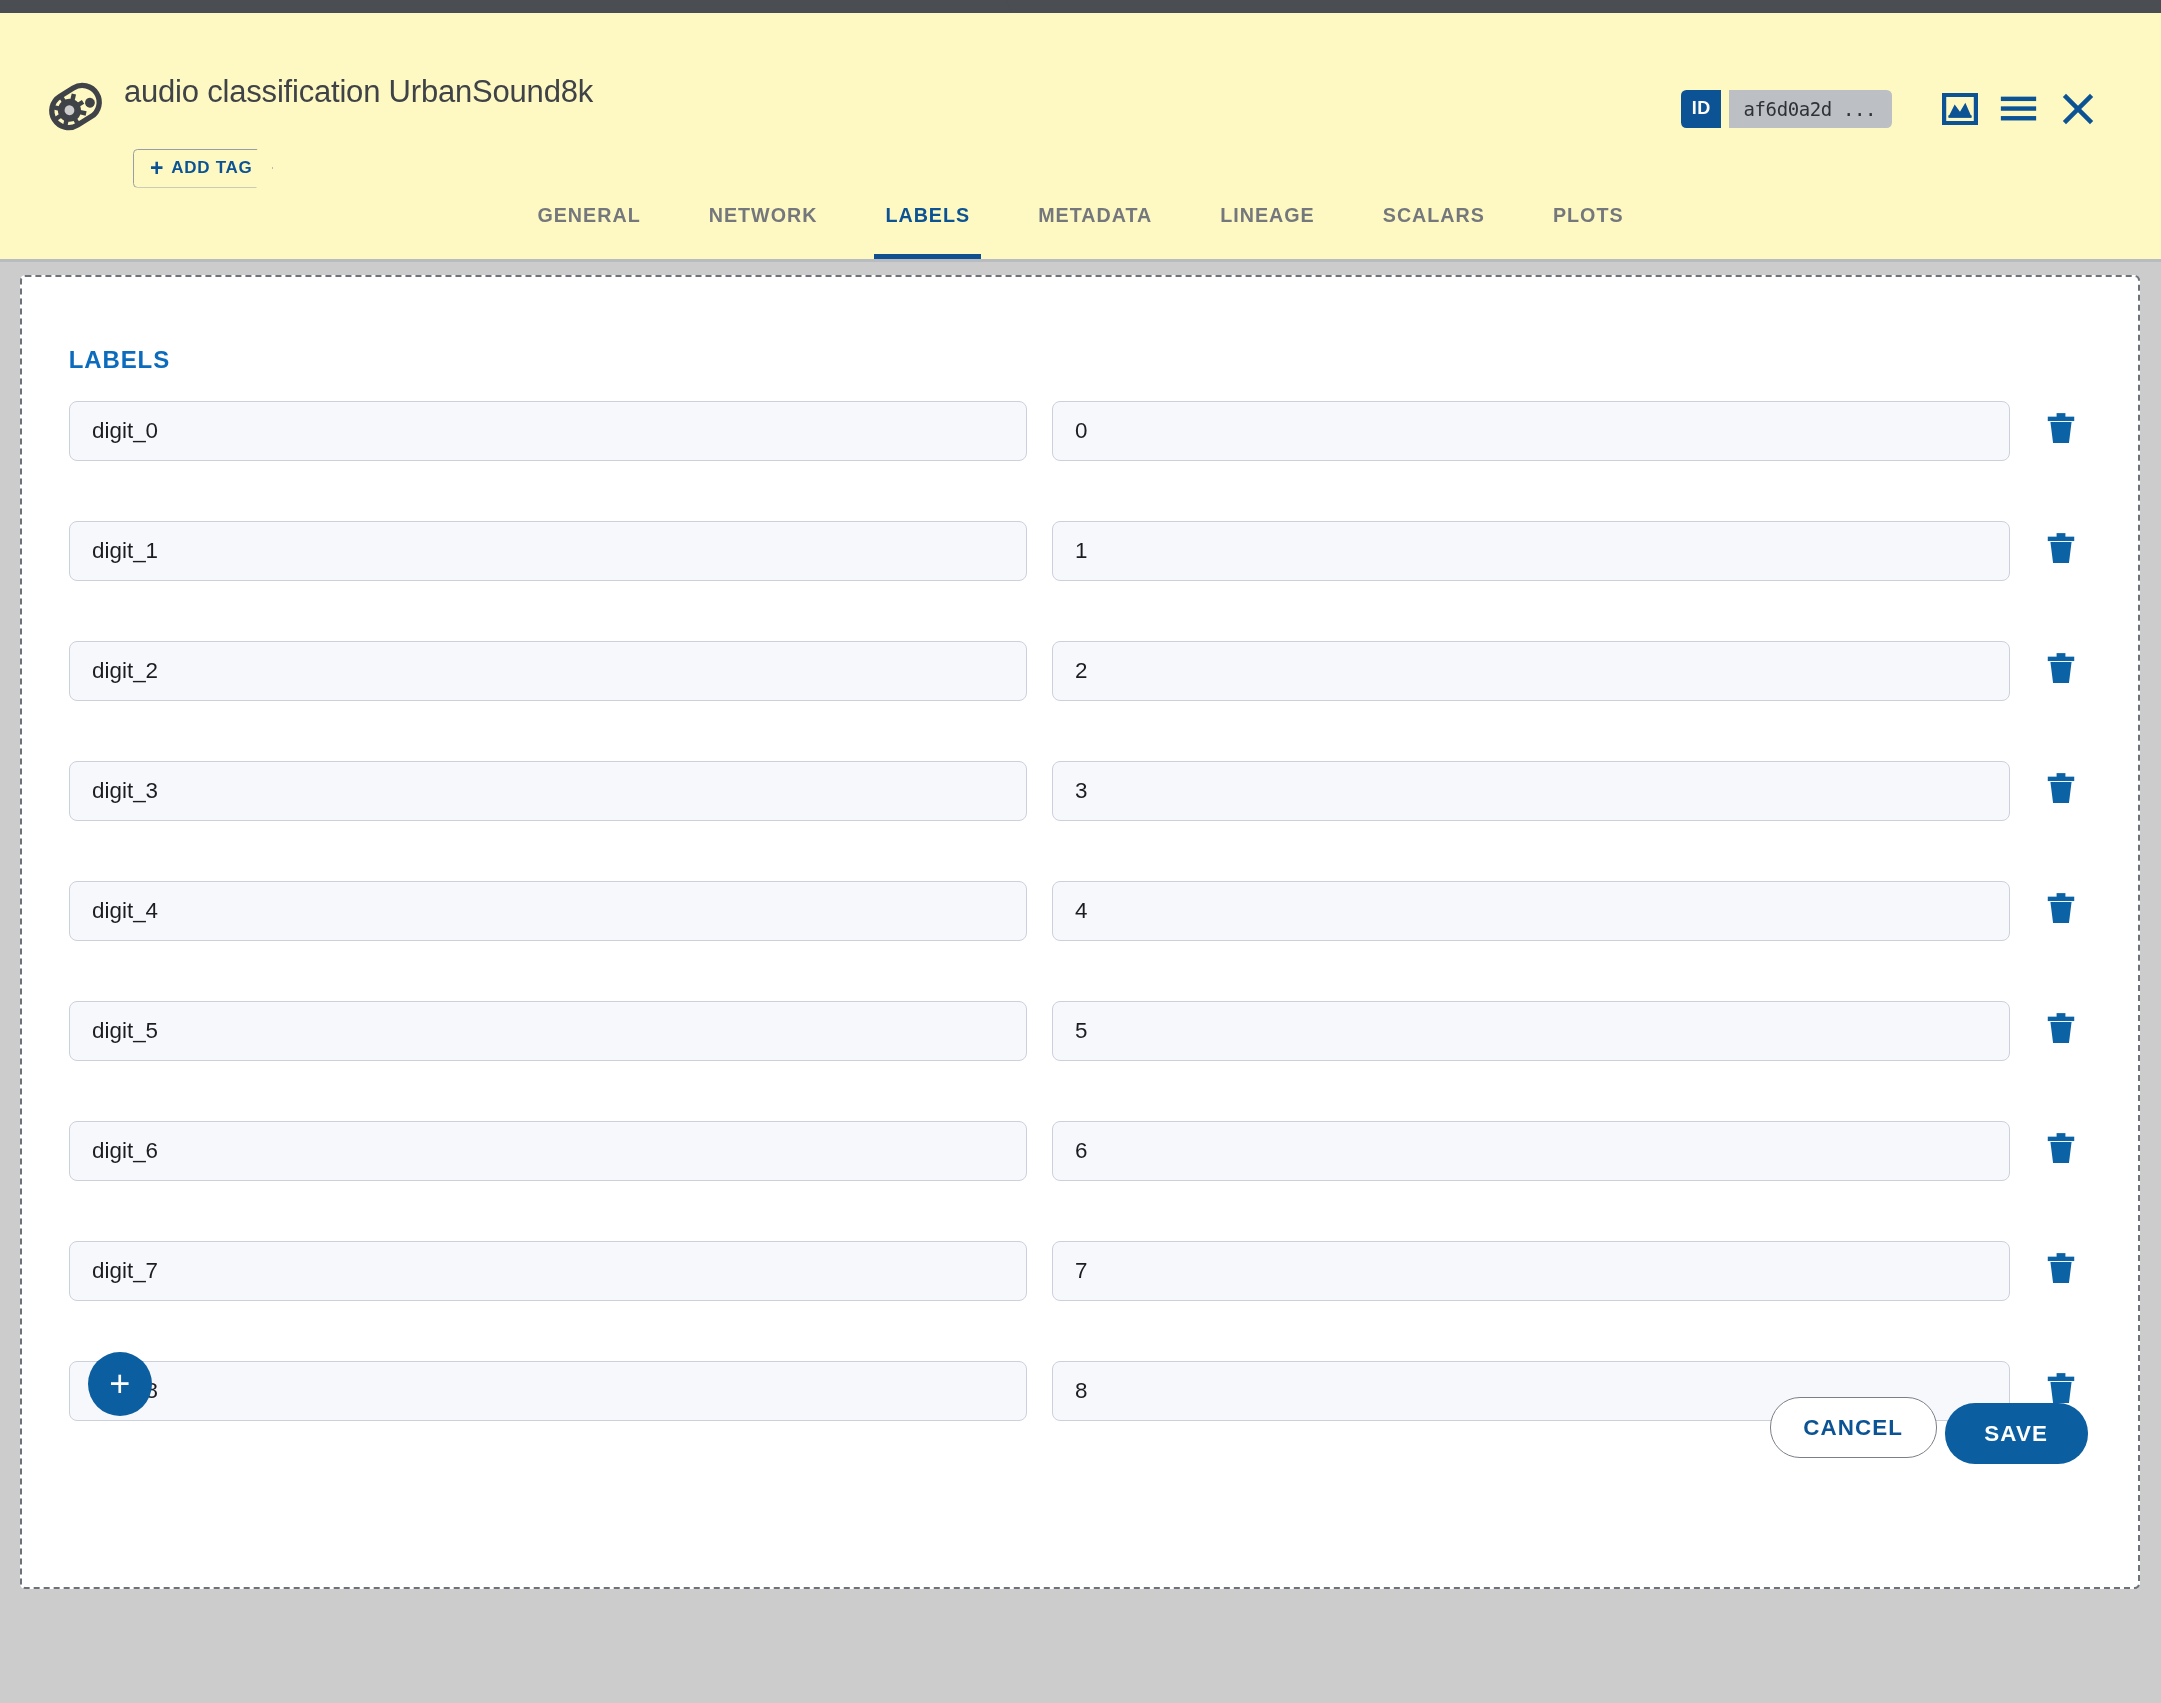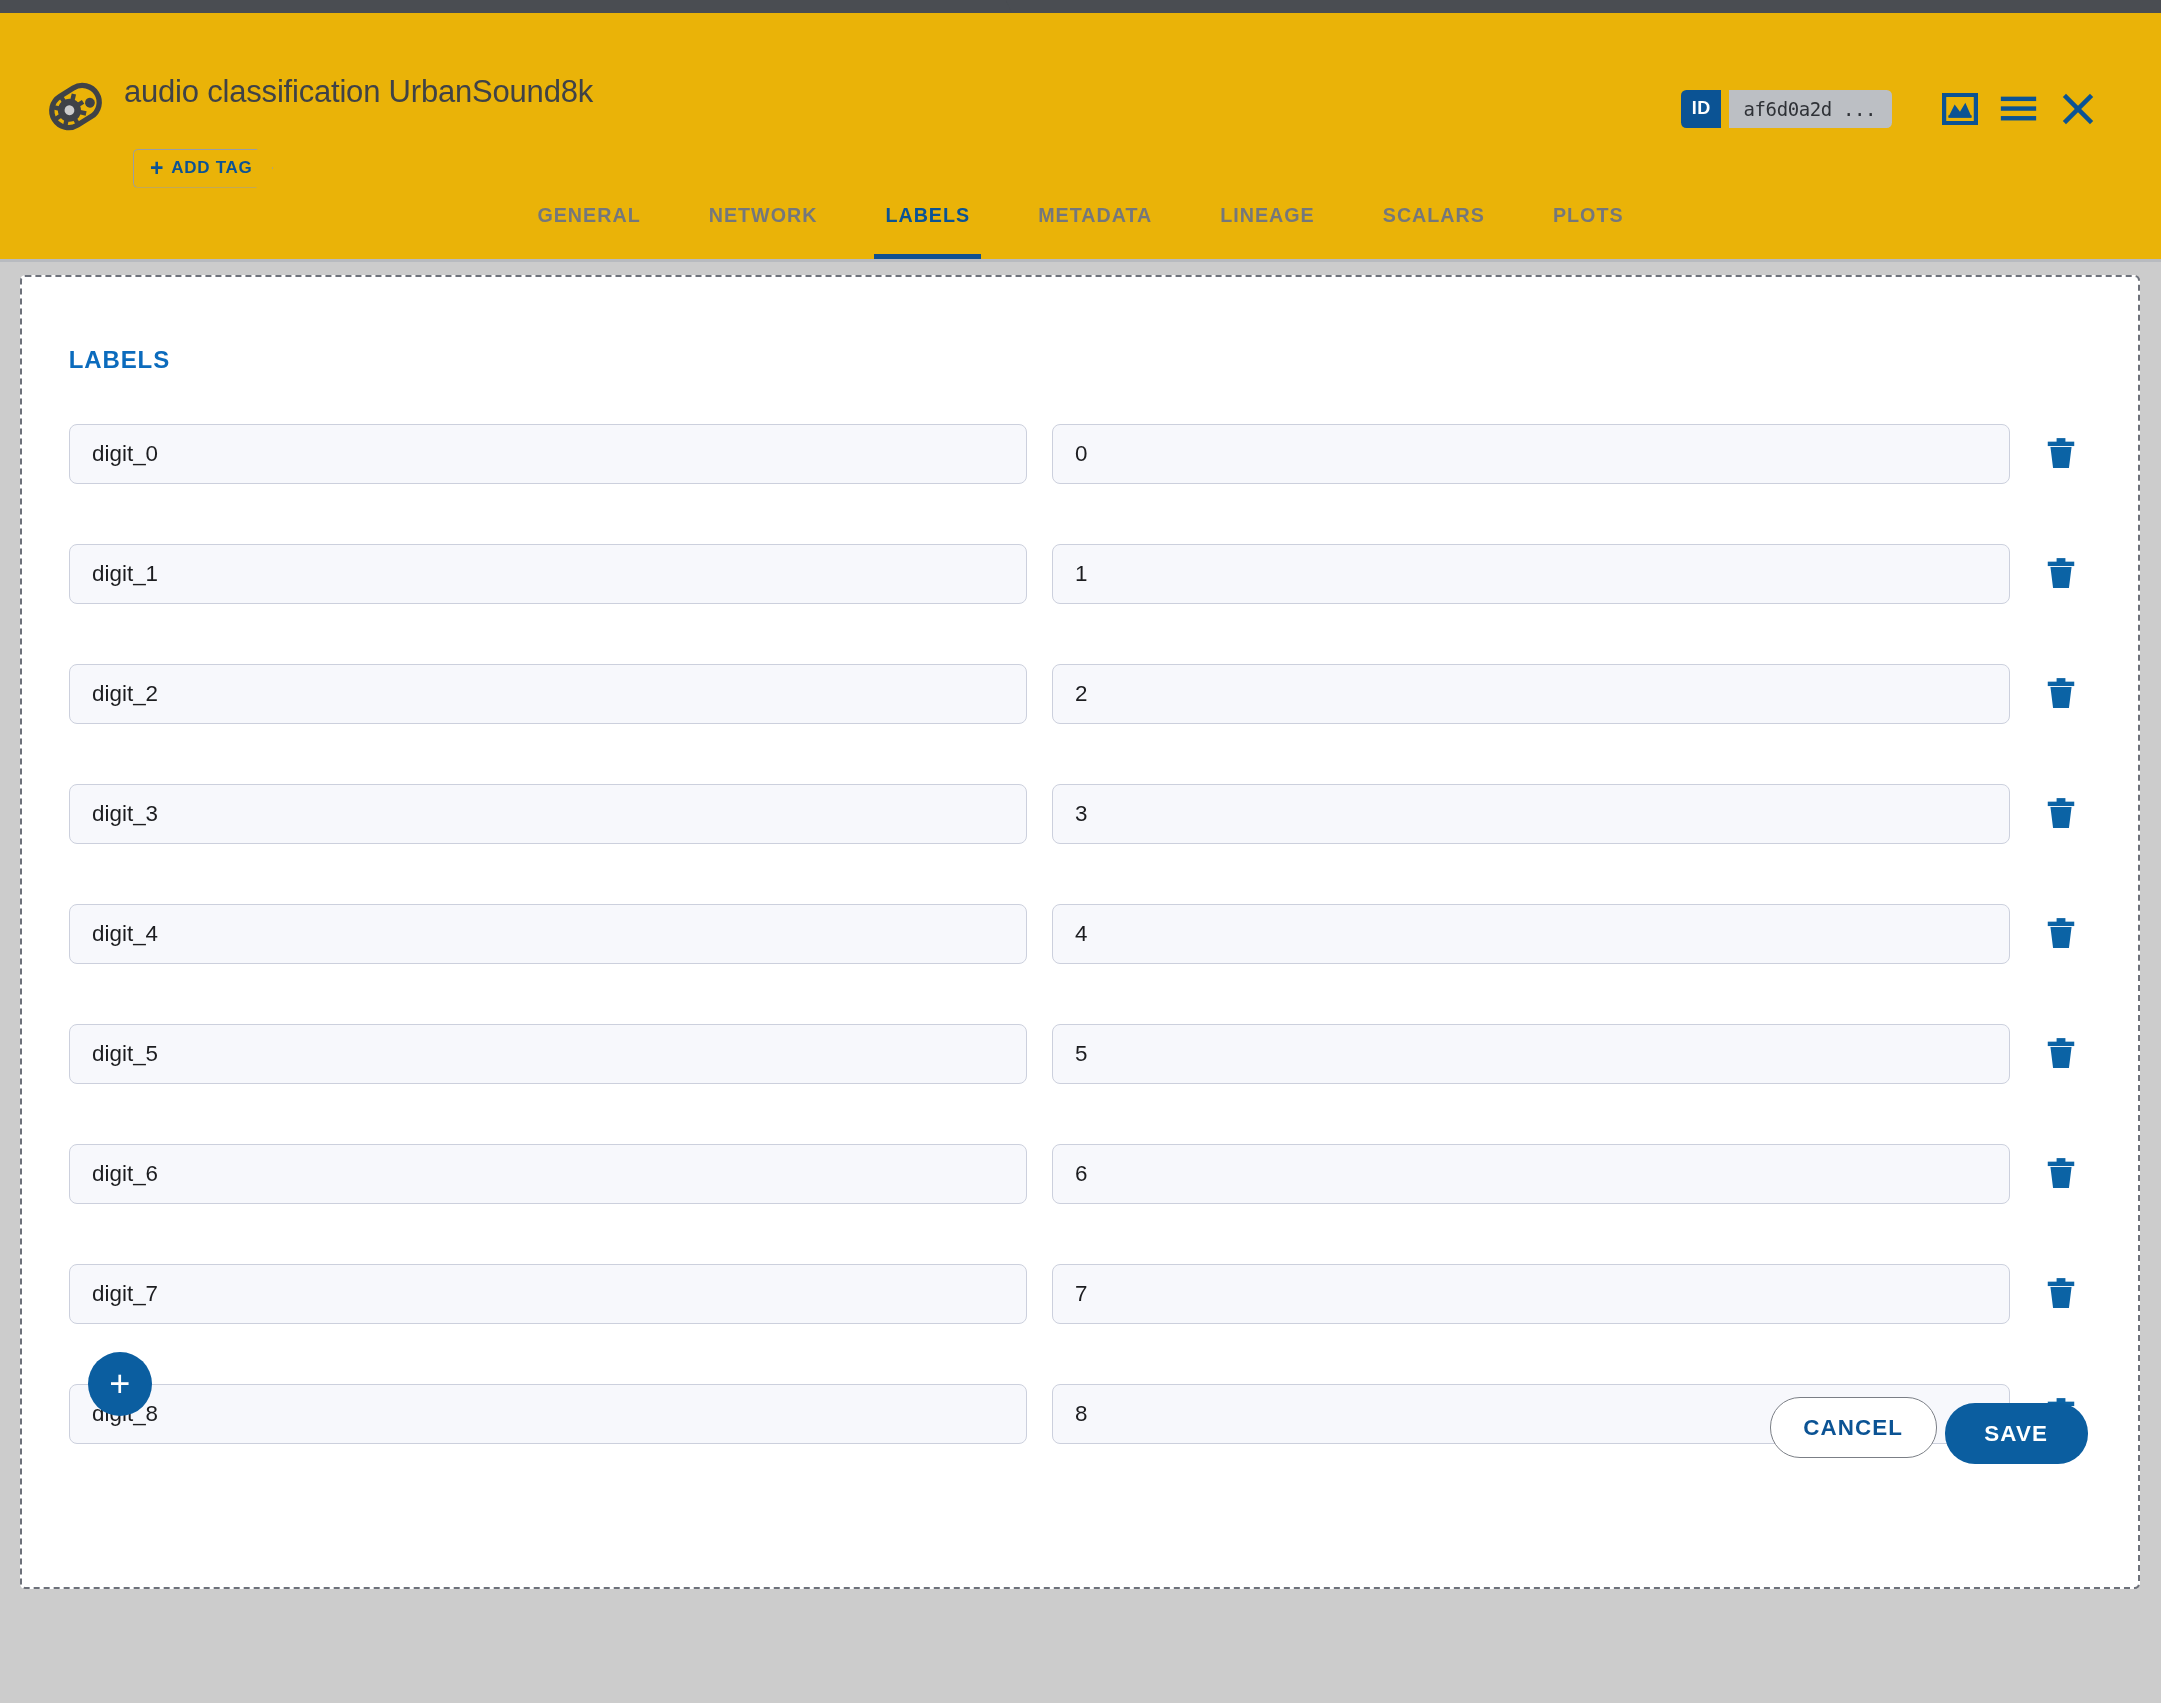--- a/index.html
+++ b/index.html
@@ -49,21 +49,21 @@
     background: #4a4d52;
     clip-path: polygon(0 0, 100% 0, 100% 100%, 50% 100%);
   }
 
   
   .header {
     position: absolute;
     top: 12.5px; left: 0;
     width: 2161px;
     height: 246px;
-    background: #eab308;
+    background: #fef9c3;
   }
   .app-icon {
     position: absolute;
     top: 57px;
     left: 39px;
     width: 73px;
     height: 73px;
   }
   .page-title {
     position: absolute;
@@ -218,24 +218,23 @@
 
   
   .rows {
     position: absolute;
     top: 124px;
     left: 47px;
     width: 2022px;
   }
   .row {
     display: flex;
-    align-items: center;
+    align-items: flex-start;
     height: 60px;
     margin-bottom: 60px;
-    margin-top: 23px;
   }
   .field {
     height: 60px;
     background: #f7f8fc;
     border: 1.8px solid #ccd0dd;
     border-radius: 8px;
     box-sizing: border-box;
     display: flex;
     align-items: center;
     padding-left: 22.4px;

